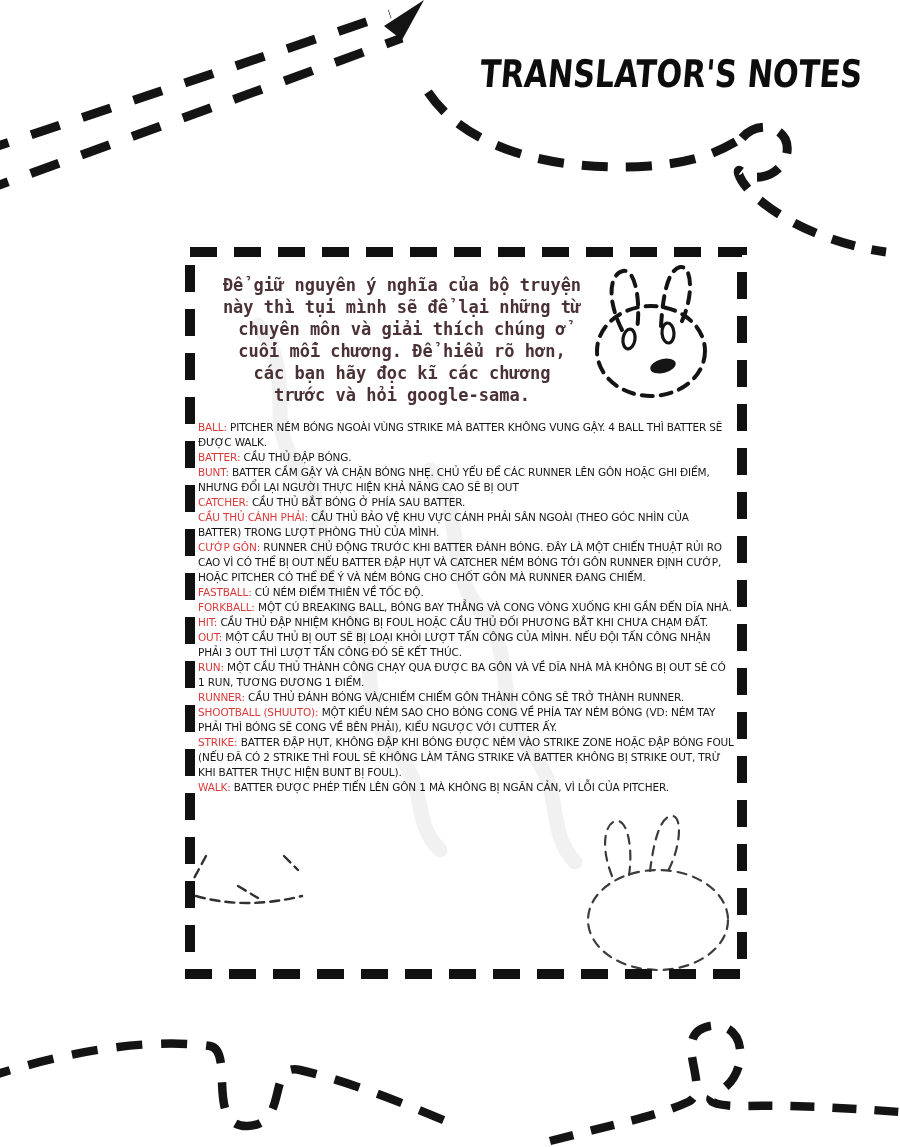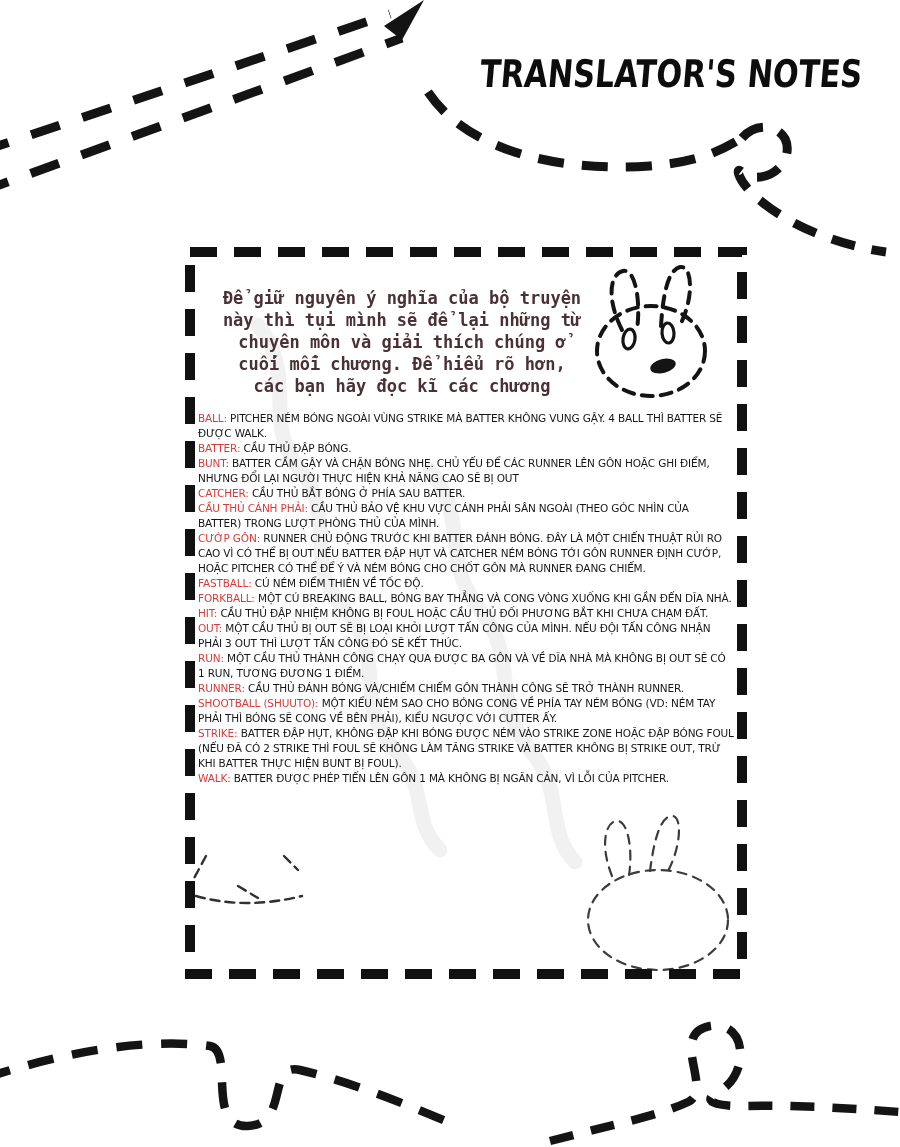--- a/index.html
+++ b/index.html
@@ -16,21 +16,21 @@
   .title{
     position:absolute;left:482px;top:52px;z-index:2;
     font-family:"DejaVu Sans",sans-serif;font-weight:bold;font-size:38px;
     letter-spacing:0px;color:#0d0d0d;white-space:nowrap;
     transform:scaleX(0.80) skewX(-6deg);transform-origin:left top;
   }
   .note-content{
     position:absolute;left:198px;top:262px;width:536px;z-index:2;
   }
   .intro{
-    width:364px;margin-left:22px;margin-top:25px;margin-bottom:14px;
+    width:364px;margin-left:22px;margin-top:12px;margin-bottom:14px;
     font-family:"DejaVu Sans Mono","Liberation Mono",monospace;
     font-weight:bold;font-size:17px;line-height:22px;
     color:var(--maroon);text-align:center;
   }
   .terms{
     font-size:10.5px;line-height:15px;letter-spacing:-0.15px;
     color:#161616;
   }
   .term-entry{margin:0;}
   .term-entry .term{color:var(--red);font-weight:normal;}
@@ -95,20 +95,21 @@
   <div class="intro-line">Để giữ nguyên ý nghĩa của bộ truyện</div>
 
   <div class="intro-line">này thì tụi mình sẽ để lại những từ</div>
 
   <div class="intro-line">chuyên môn và giải thích chúng ở</div>
 
   <div class="intro-line">cuối mỗi chương. Để hiểu rõ hơn,</div>
 
   <div class="intro-line">các bạn hãy đọc kĩ các chương</div>
 
+  <div class="intro-line">trước và hỏi google-sama.</div>
 </div>
     <div class="terms">
   <div class="term-entry"><span class="term">BALL:</span> <span class="def">PITCHER NÉM BÓNG NGOÀI VÙNG STRIKE MÀ BATTER KHÔNG VUNG GẬY. 4 BALL THÌ BATTER SẼ ĐƯỢC WALK.</span></div>
 
   <div class="term-entry"><span class="term">BATTER:</span> <span class="def">CẦU THỦ ĐẬP BÓNG.</span></div>
 
   <div class="term-entry"><span class="term">BUNT:</span> <span class="def">BATTER CẦM GẬY VÀ CHẶN BÓNG NHẸ. CHỦ YẾU ĐỂ CÁC RUNNER LÊN GÔN HOẶC GHI ĐIỂM, NHƯNG ĐỔI LẠI NGƯỜI THỰC HIỆN KHẢ NĂNG CAO SẼ BỊ OUT</span></div>
 
   <div class="term-entry"><span class="term">CATCHER:</span> <span class="def">CẦU THỦ BẮT BÓNG Ở PHÍA SAU BATTER.</span></div>
 

